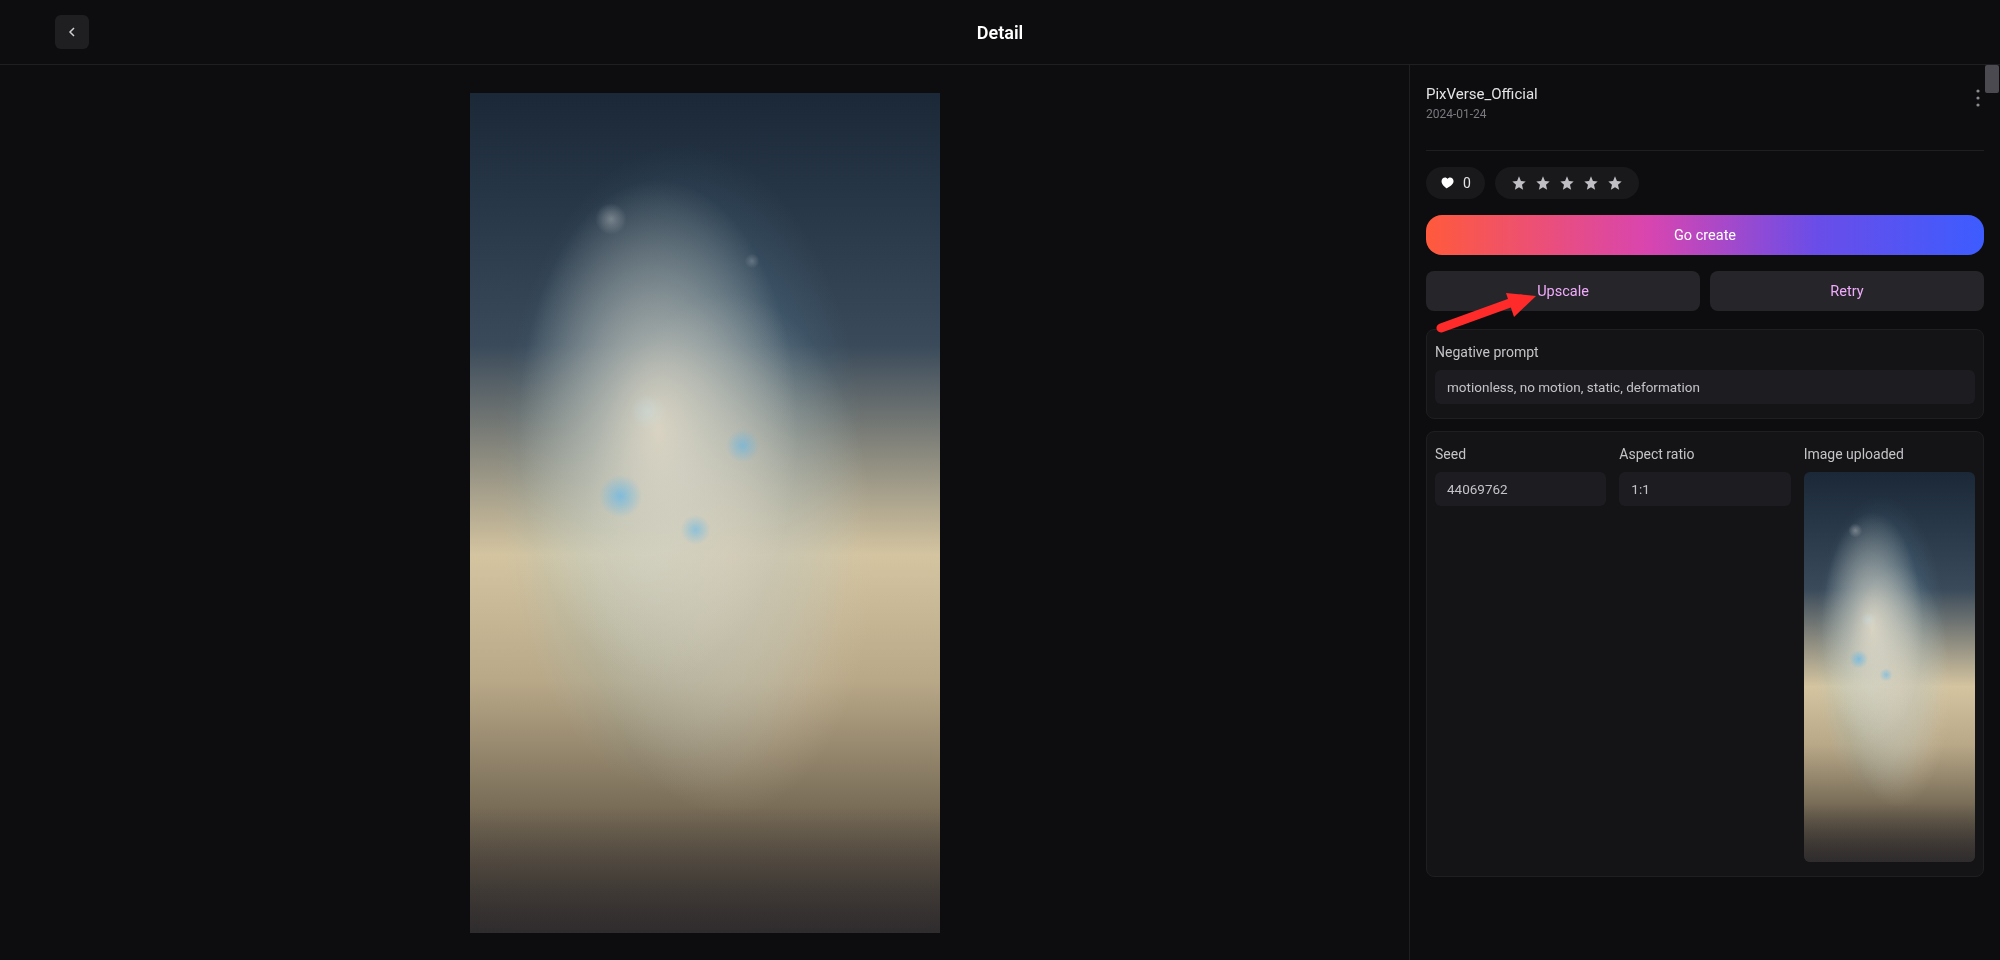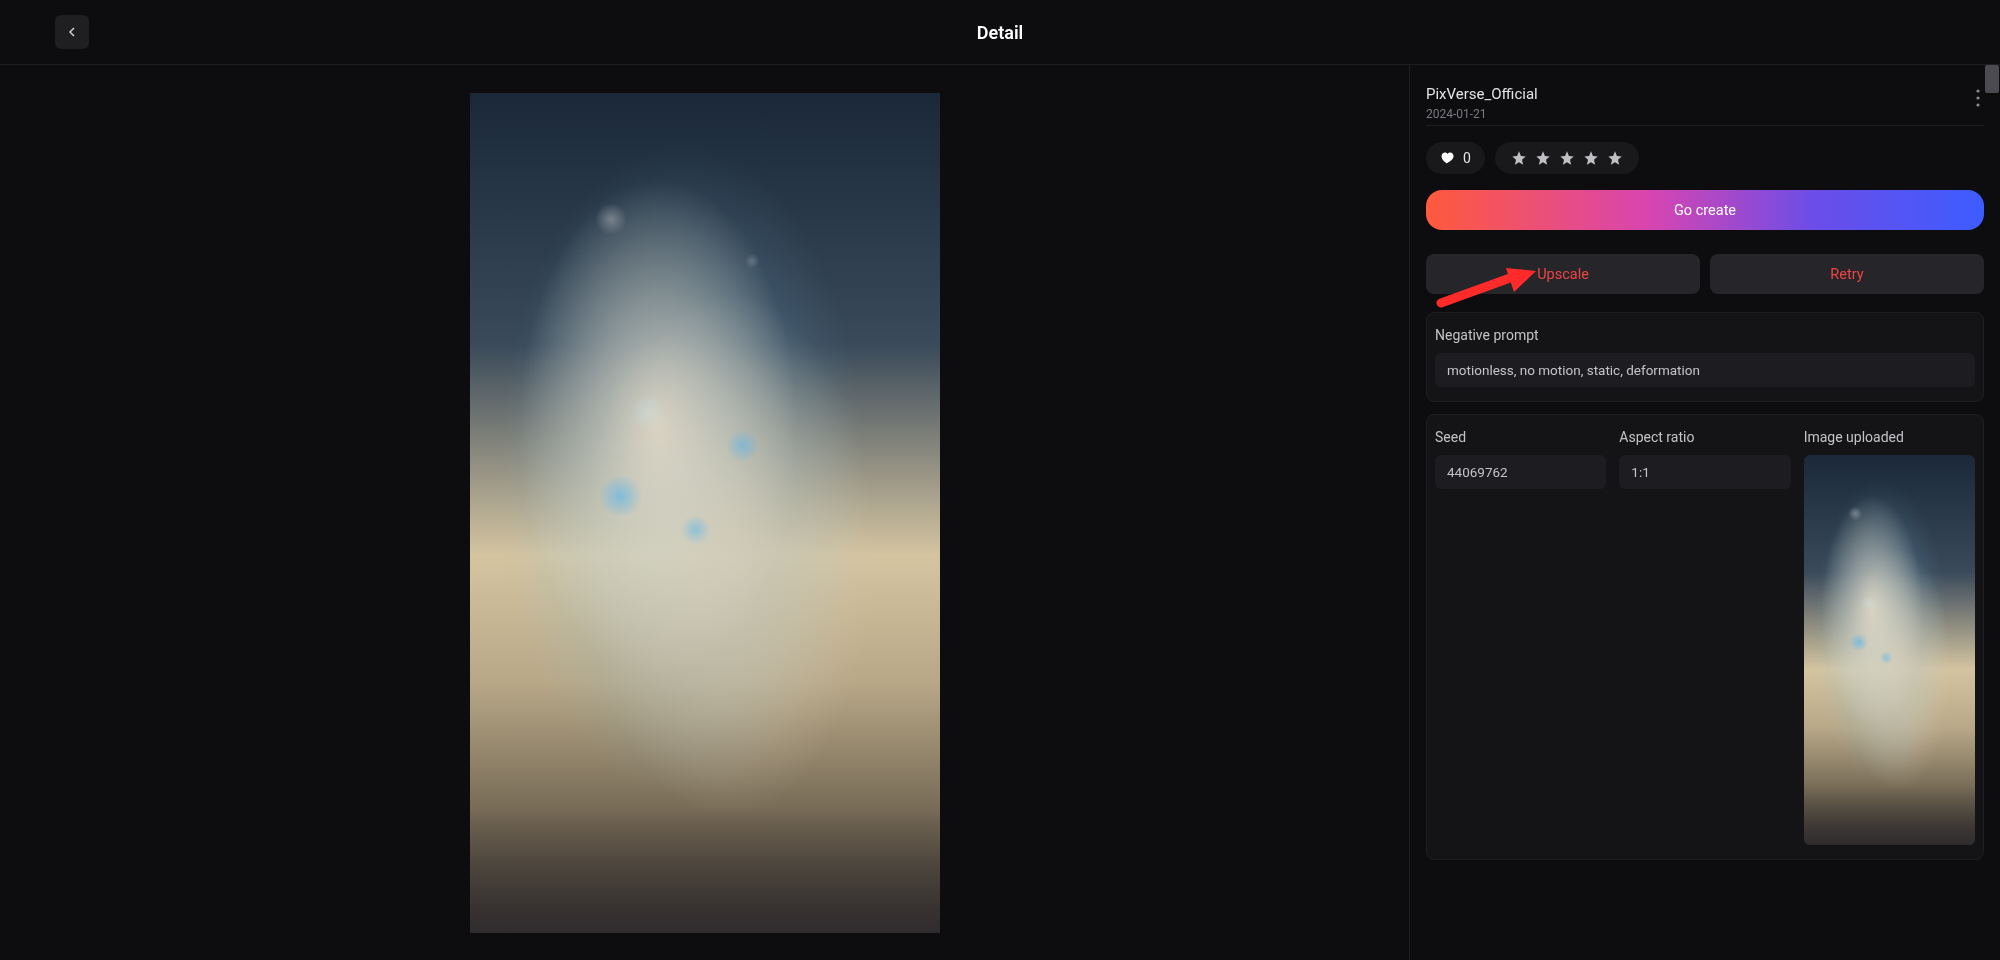--- a/index.html
+++ b/index.html
@@ -81,21 +81,21 @@
 }
 .sidebar {
   width: 590px;
   padding: 20px 16px 0 16px;
   overflow-y: auto;
 }
 .user-row {
   display: flex;
   justify-content: space-between;
   align-items: flex-start;
-  padding-bottom: 4px;
+  padding-bottom: 29px;
   border-bottom: 1px solid #1f1f22;
 }
 .user-name { font-size: 15px; color: #e4e4e6; margin-bottom: 4px; }
 .user-date { font-size: 12px; color: #7a7a80; }
 .more-btn { cursor: pointer; padding: 4px; }
 .more-btn svg { width: 4px; height: 18px; }
 .engage-row {
   display: flex;
   gap: 10px;
   padding: 16px 0;
@@ -128,23 +128,22 @@
 .btn-row { display: flex; gap: 10px; margin-bottom: 18px; position: relative; }
 .sec-btn {
   flex: 1;
   height: 40px;
   background: #26262a;
   border-radius: 8px;
   display: flex;
   align-items: center;
   justify-content: center;
   font-size: 14.5px;
-  color: #ef4444;
+  color: #f0abfc;
   cursor: pointer;
-  margin-top: 8px;
 }
 .arrow-annot {
   position: absolute;
   left: 10px;
   top: 22px;
   pointer-events: none;
 }
 .arrow-annot svg { width: 110px; height: 40px; }
 .divider {
   text-align: center;
@@ -237,21 +236,21 @@
 
 <div class="main">
   <div class="preview">
     <div class="preview-image"></div>
   </div>
 
   <div class="sidebar">
     <div class="user-row">
       <div>
         <div class="user-name">PixVerse_Official</div>
-        <div class="user-date">2024-01-21</div>
+        <div class="user-date">2024-01-24</div>
       </div>
       <div class="more-btn">
         <svg viewBox="0 0 4 18" fill="#8a8a90">
             <circle cx="2" cy="2" r="1.6"></circle>
             <circle cx="2" cy="9" r="1.6"></circle>
             <circle cx="2" cy="16" r="1.6"></circle>
           </svg>
       </div>
     </div>
 

